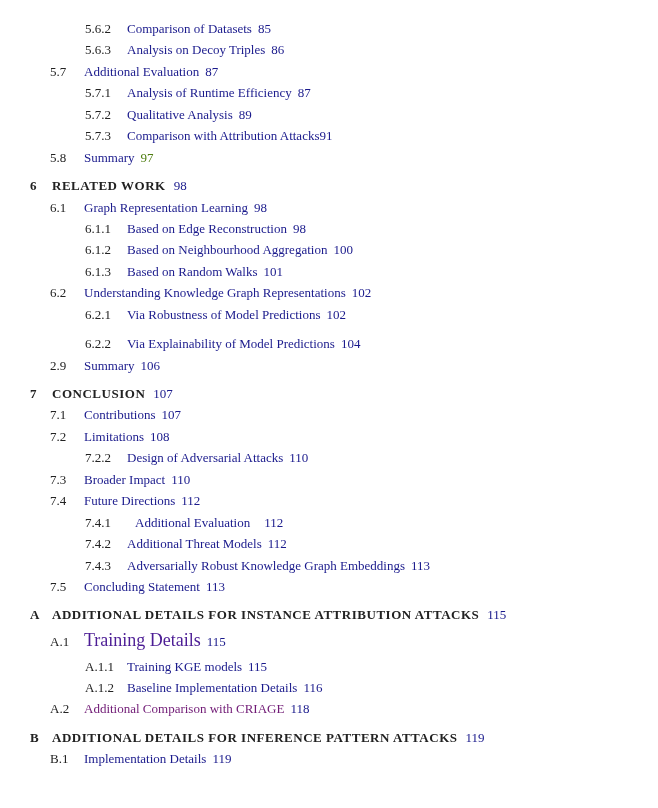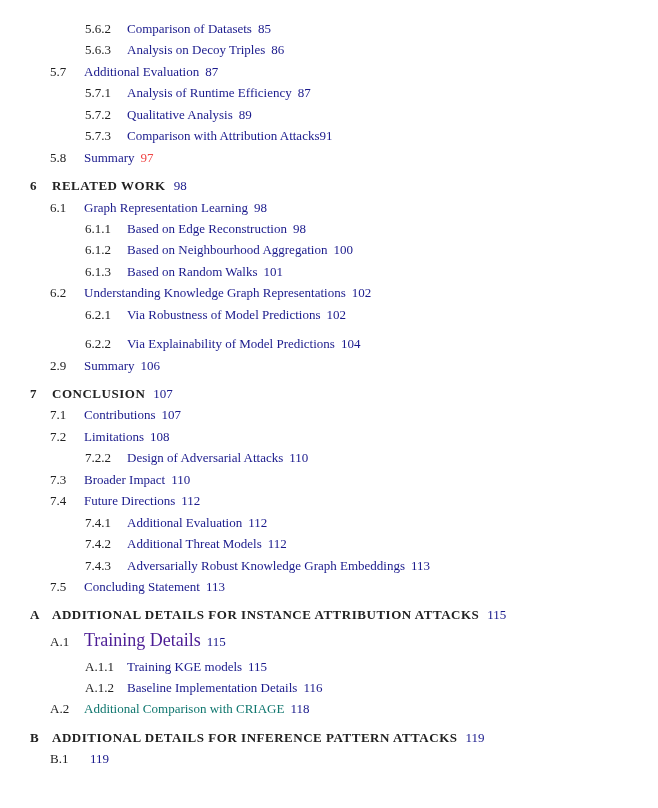--- a/index.html
+++ b/index.html
@@ -44,21 +44,21 @@
       <span style="color: rgb(26, 26, 140); font-size: 13px; margin-left: 6px; cursor: pointer;">89</span>
     </div>
     <div style="display: flex; align-items: baseline; padding-left: 55px; line-height: 1.65; margin-top: 0px;">
       <span style="color: rgb(34, 34, 34); font-size: 13px; margin-right: 6px; min-width: 36px;">5.7.3</span>
       <a style="color: rgb(26, 26, 140); font-size: 13px; text-decoration: none; cursor: pointer;">Comparison with Attribution Attacks</a>
       <span style="color: rgb(26, 26, 140); font-size: 13px; cursor: pointer;">91</span>
     </div>
     <div style="display: flex; align-items: baseline; padding-left: 20px; line-height: 1.65; margin-top: 0px;">
       <span style="color: rgb(34, 34, 34); font-size: 13px; margin-right: 6px; min-width: 28px;">5.8</span>
       <a style="color: rgb(26, 26, 140); font-size: 13px; text-decoration: none; cursor: pointer;">Summary</a>
-      <span style="color: #ef4444; font-size: 13px; margin-left: 6px; cursor: pointer; text-align: right;">97</span>
+      <span style="color: #4d7c0f; font-size: 13px; margin-left: 6px; cursor: pointer; text-align: right;">97</span>
     </div>
     <div style="display: flex; align-items: baseline; padding-left: 0px; line-height: 1.65; margin-top: 7px;">
       <span style="font-weight: bold; font-size: 13px; margin-right: 8px; min-width: 14px;">6</span>
       <span style="font-variant: small-caps; font-weight: bold; font-size: 13px; letter-spacing: 0.04em;">RELATED WORK</span>
       <span style="color: rgb(26, 26, 140); font-size: 13px; margin-left: 8px; cursor: pointer;">98</span>
     </div>
     <div style="display: flex; align-items: baseline; padding-left: 20px; line-height: 1.65; margin-top: 0px;">
       <span style="color: rgb(34, 34, 34); font-size: 13px; margin-right: 6px; min-width: 28px;">6.1</span>
       <a style="color: rgb(26, 26, 140); font-size: 13px; text-decoration: none; cursor: pointer;">Graph Representation Learning</a>
       <span style="color: rgb(26, 26, 140); font-size: 13px; margin-left: 6px; cursor: pointer;">98</span>
@@ -121,21 +121,21 @@
     <div style="display: flex; align-items: baseline; padding-left: 20px; line-height: 1.65; margin-top: 0px;">
       <span style="color: rgb(34, 34, 34); font-size: 13px; margin-right: 6px; min-width: 28px;">7.3</span>
       <a style="color: rgb(26, 26, 140); font-size: 13px; text-decoration: none; cursor: pointer;">Broader Impact</a>
       <span style="color: rgb(26, 26, 140); font-size: 13px; margin-left: 6px; cursor: pointer;">110</span>
     </div>
     <div style="display: flex; align-items: baseline; padding-left: 20px; line-height: 1.65; margin-top: 0px;">
       <span style="color: rgb(34, 34, 34); font-size: 13px; margin-right: 6px; min-width: 28px;">7.4</span>
       <a style="color: rgb(26, 26, 140); font-size: 13px; text-decoration: none; cursor: pointer;">Future Directions</a>
       <span style="color: rgb(26, 26, 140); font-size: 13px; margin-left: 6px; cursor: pointer;">112</span>
     </div>
-    <div style="display: flex; align-items: center; padding-left: 55px; line-height: 1.65; margin-top: 0px;">
+    <div style="display: flex; align-items: center; padding-left: 55px; line-height: 1.65; margin-top: 0px; gap: 8px;">
       <span style="color: rgb(34, 34, 34); font-size: 13px; margin-right: 6px; min-width: 36px;">7.4.1</span>
       <a style="color: rgb(26, 26, 140); font-size: 13px; text-decoration: none; cursor: pointer;">Additional Evaluation</a>
       <span style="color: rgb(26, 26, 140); font-size: 13px; margin-left: 6px; cursor: pointer;">112</span>
     </div>
     <div style="display: flex; align-items: baseline; padding-left: 55px; line-height: 1.65; margin-top: 0px;">
       <span style="color: rgb(34, 34, 34); font-size: 13px; margin-right: 6px; min-width: 36px;">7.4.2</span>
       <a style="color: rgb(26, 26, 140); font-size: 13px; text-decoration: none; cursor: pointer;">Additional Threat Models</a>
       <span style="color: rgb(26, 26, 140); font-size: 13px; margin-left: 6px; cursor: pointer;">112</span>
     </div>
     <div style="display: flex; align-items: baseline; padding-left: 55px; line-height: 1.65; margin-top: 0px;">
@@ -163,25 +163,26 @@
       <a style="color: rgb(26, 26, 140); font-size: 13px; text-decoration: none; cursor: pointer;">Training KGE models</a>
       <span style="color: rgb(26, 26, 140); font-size: 13px; margin-left: 6px; cursor: pointer;">115</span>
     </div>
     <div style="display: flex; align-items: baseline; padding-left: 55px; line-height: 1.65; margin-top: 0px;">
       <span style="color: rgb(34, 34, 34); font-size: 13px; margin-right: 6px; min-width: 36px;">A.1.2</span>
       <a style="color: rgb(26, 26, 140); font-size: 13px; text-decoration: none; cursor: pointer;">Baseline Implementation Details</a>
       <span style="color: rgb(26, 26, 140); font-size: 13px; margin-left: 6px; cursor: pointer;">116</span>
     </div>
     <div style="display: flex; align-items: baseline; padding-left: 20px; line-height: 1.65; margin-top: 0px;">
       <span style="color: rgb(34, 34, 34); font-size: 13px; margin-right: 6px; min-width: 28px;">A.2</span>
-      <a style="color: #0f766e; font-size: 13px; text-decoration: none; cursor: pointer;">Additional Comparison with CRIAGE</a>
+      <a style="color: #701a75; font-size: 13px; text-decoration: none; cursor: pointer;">Additional Comparison with CRIAGE</a>
       <span style="color: rgb(26, 26, 140); font-size: 13px; margin-left: 6px; cursor: pointer;">118</span>
     </div>
     <div style="display: flex; align-items: baseline; padding-left: 0px; line-height: 1.65; margin-top: 7px;">
       <span style="font-weight: bold; font-size: 13px; margin-right: 8px; min-width: 14px;">B</span>
       <span style="font-variant: small-caps; font-weight: bold; font-size: 13px; letter-spacing: 0.04em;">ADDITIONAL DETAILS FOR INFERENCE PATTERN ATTACKS</span>
       <span style="color: rgb(26, 26, 140); font-size: 13px; margin-left: 8px; cursor: pointer;">119</span>
     </div>
     <div style="display: flex; align-items: baseline; padding-left: 20px; line-height: 1.65; margin-top: 0px;">
       <span style="color: rgb(34, 34, 34); font-size: 13px; margin-right: 6px; min-width: 28px;">B.1</span>
+      <a style="color: rgb(26, 26, 140); font-size: 13px; text-decoration: none; cursor: pointer;">Implementation Details</a>
       <span style="color: rgb(26, 26, 140); font-size: 13px; margin-left: 6px; cursor: pointer;">119</span>
     </div>
   </div>
 
 </body></html>

